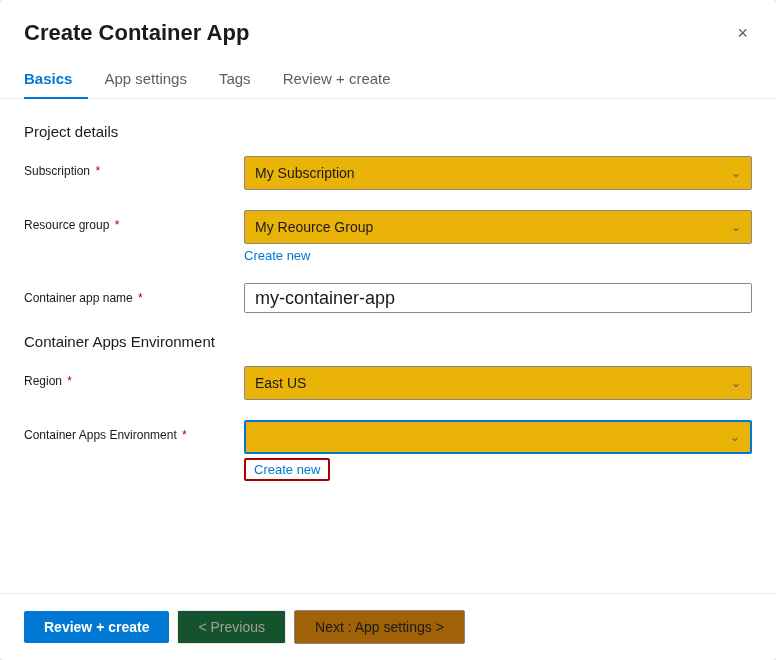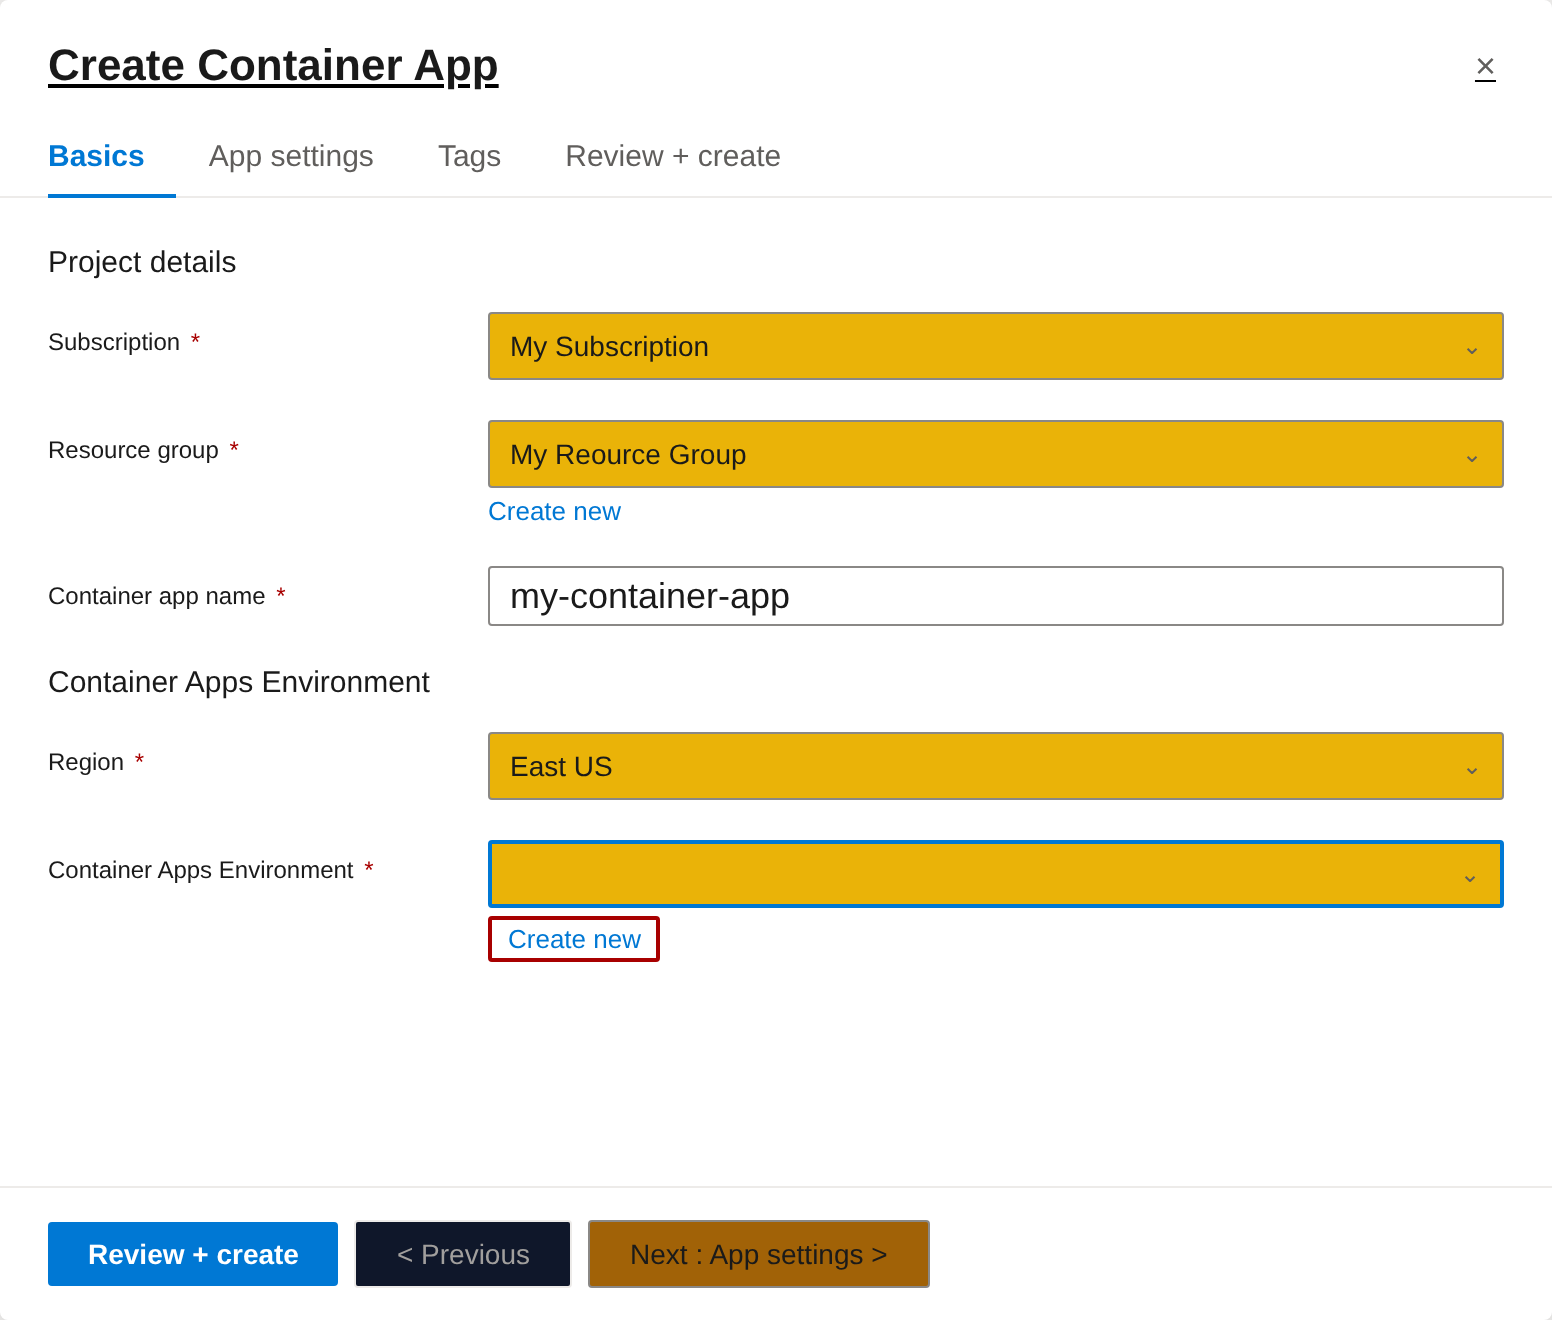--- a/index.html
+++ b/index.html
@@ -20,21 +20,20 @@
       box-shadow: 0 2px 16px rgba(0,0,0,0.18);
       display: flex;
       flex-direction: column;
       position: relative;
     }
     .dialog-header {
       display: flex;
       align-items: flex-end;
       justify-content: space-between;
       padding: 20px 24px 0 24px;
-      text-decoration: underline;
     }
     .dialog-title {
       font-size: 22px;
       font-weight: 600;
       color: #1a1a1a;
     }
     .close-btn {
       background: none;
       border: none;
       cursor: pointer;
@@ -164,21 +163,21 @@
     .btn-secondary {
       background: #fff;
       color: #1a1a1a;
       border: 1px solid #8a8886;
       border-radius: 2px;
       padding: 8px 20px;
       font-size: 14px;
       cursor: pointer;
     }
     .btn-secondary:disabled, .btn-secondary.disabled {
-      background: #0f172a;
+      background: #14532d;
       color: #a19f9d;
       border-color: #edebe9;
       cursor: default;
     }
     .btn-default {
       background: #a16207;
       color: #1a1a1a;
       border: 1px solid #8a8886;
       border-radius: 2px;
       padding: 8px 20px;

